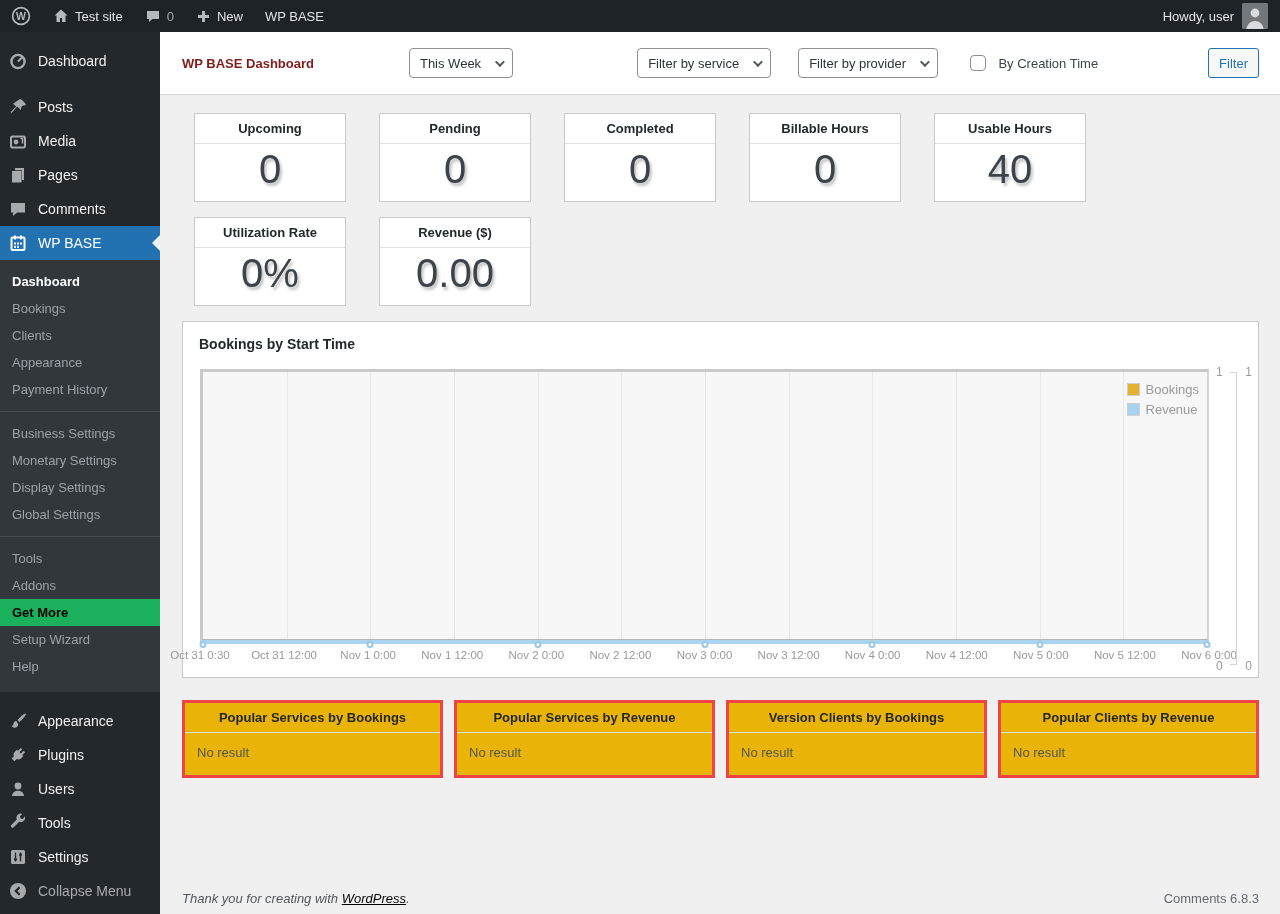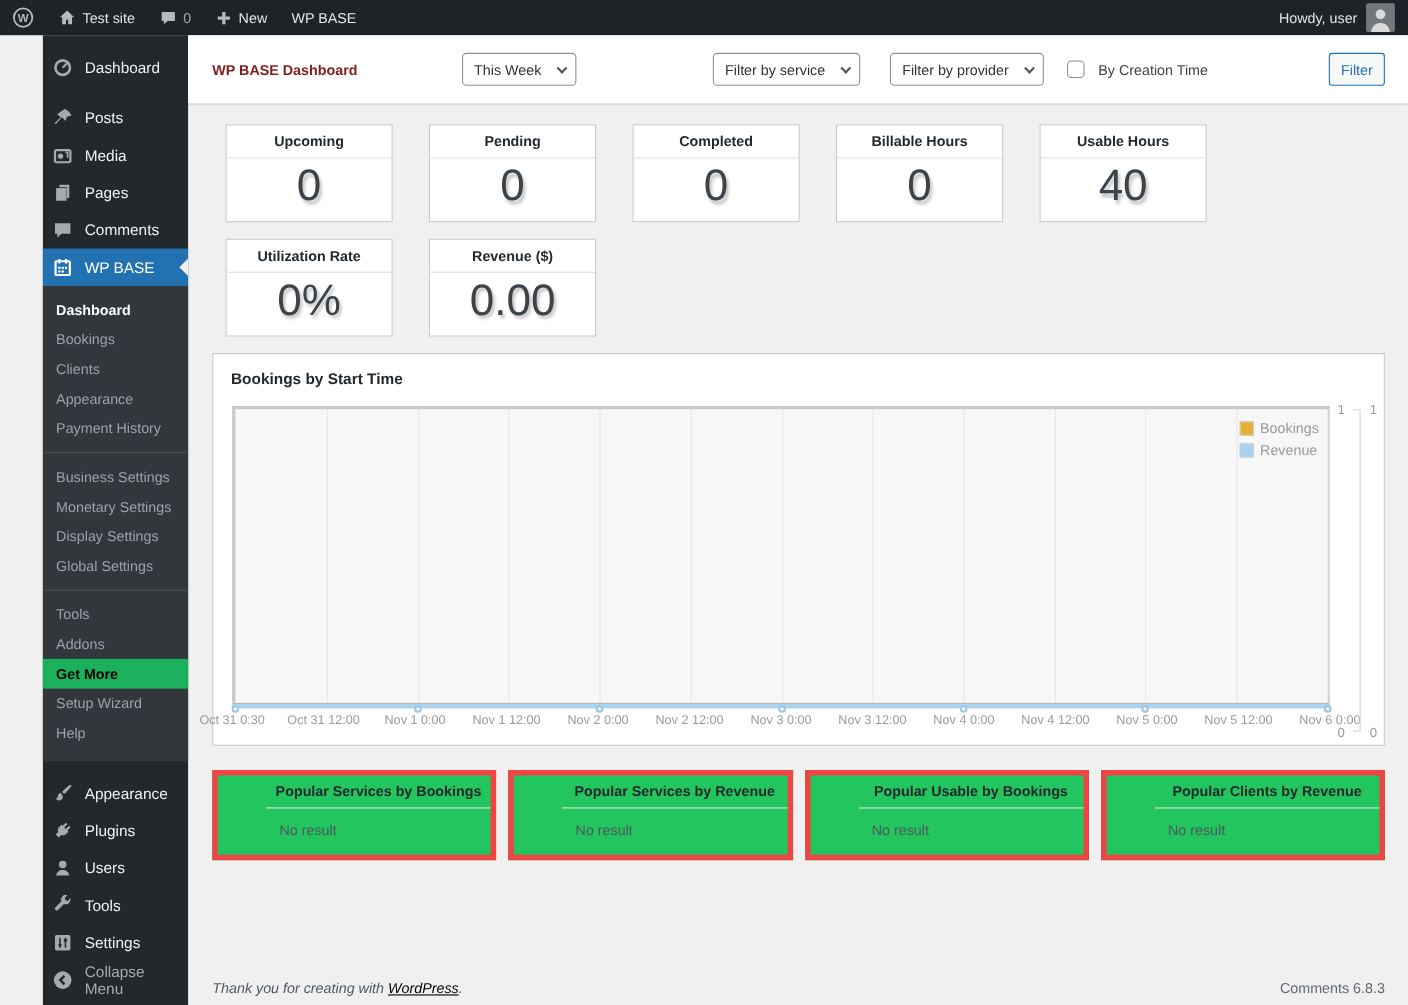--- a/index.html
+++ b/index.html
@@ -9,21 +9,21 @@
   
   .admin-bar { height:32px; background:#1d2327; display:flex; align-items:center; font-size:13px; color:#e2e4e7; }
   .ab-item { display:flex; align-items:center; gap:6px; padding:0 11px; height:32px; cursor:pointer; white-space:nowrap; }
   .ab-item .ico { display:flex; align-items:center; color:#b4b9be; }
   .ab-count { color:#a7aaad; }
   .ab-right { margin-left:auto; display:flex; align-items:center; gap:8px; padding-right:12px; }
   .avatar { width:26px; height:26px; border-radius:2px; overflow:hidden; background:#72777c; display:block; }
 
   
   .layout { display:flex; height:882px; }
-  .sidebar { width:132px; background:#23282d; flex:none; padding-top:12px; font-size:14px; color:#f0f0f1;margin-left:39px; }
+  .sidebar { width:160px; background:#23282d; flex:none; padding-top:12px; font-size:14px; color:#f0f0f1; }
   .menu-item { position:relative; display:flex; align-items:center; gap:10px; height:34px; padding:0 8px; cursor:pointer; }
   .menu-item .ico { width:20px; height:20px; flex:none; color:#a7aaad; display:flex; align-items:center; justify-content:center; }
   .menu-item.active { background:#2271b1; color:#fff; }
   .menu-item.active .ico { color:#fff; }
   .menu-item.active::after { content:""; position:absolute; right:0; top:50%; transform:translateY(-50%); border:8px solid transparent; border-right-color:#f0f0f1; }
   .menu-sep { height:12px; }
   .submenu { background:#32373c; padding:8px 0 12px; }
   .sub-item { padding:6px 12px; font-size:13px; color:#9ca2a7; cursor:pointer; }
   .sub-item.active { color:#fff; font-weight:700; }
   .sub-item.green { background:#1bb05c; color:#000000; font-weight:700; }
@@ -70,21 +70,21 @@
   .ra-axis { position:absolute; left:27px; top:3px; bottom:2px; width:1px; background:#d5d5d5; }
   .ra-tick-t { position:absolute; left:21px; top:3px; width:6px; height:1px; background:#d5d5d5; }
   .ra-tick-b { position:absolute; left:21px; bottom:2px; width:6px; height:1px; background:#d5d5d5; }
   .ra-1t { position:absolute; left:7px; top:-4px; }
   .ra-2t { position:absolute; right:6px; top:-4px; }
   .ra-1b { position:absolute; left:7px; bottom:-6px; }
   .ra-2b { position:absolute; right:6px; bottom:-6px; }
 
   
   .popular-row { margin-top:22px; display:flex; gap:11px; }
-  .pop-panel { flex:1; background:#22c55e; border:5px solid #ef4444;padding-left:44px; }
+  .pop-panel { flex:1; background:#eab308; border:3px solid #ef4444; }
   .pop-title { font-size:13px; font-weight:700; text-align:center; padding:7px 4px; border-bottom:1px solid #e2e2e2; color:#23282d; }
   .pop-body { padding:12px 12px 15px; font-size:13px; color:#50575e; }
 
   
   .footer { position:absolute; left:22px; right:21px; bottom:8px; display:flex; justify-content:space-between; align-items:baseline; font-size:13px; }
   .thanks { font-style:italic; color:#50575e; }
   .thanks a { color:#000000; }
   .version { color:#646970; }
 </style>
 </head>
@@ -400,21 +400,21 @@
       <div class="popular-row">
         <div class="pop-panel">
           <div class="pop-title">Popular Services by Bookings</div>
           <div class="pop-body">No result</div>
         </div>
         <div class="pop-panel">
           <div class="pop-title">Popular Services by Revenue</div>
           <div class="pop-body">No result</div>
         </div>
         <div class="pop-panel">
-          <div class="pop-title">Popular Usable by Bookings</div>
+          <div class="pop-title">Version Clients by Bookings</div>
           <div class="pop-body">No result</div>
         </div>
         <div class="pop-panel">
           <div class="pop-title">Popular Clients by Revenue</div>
           <div class="pop-body">No result</div>
         </div>
       </div>
     </div>
 
     <div class="footer">

